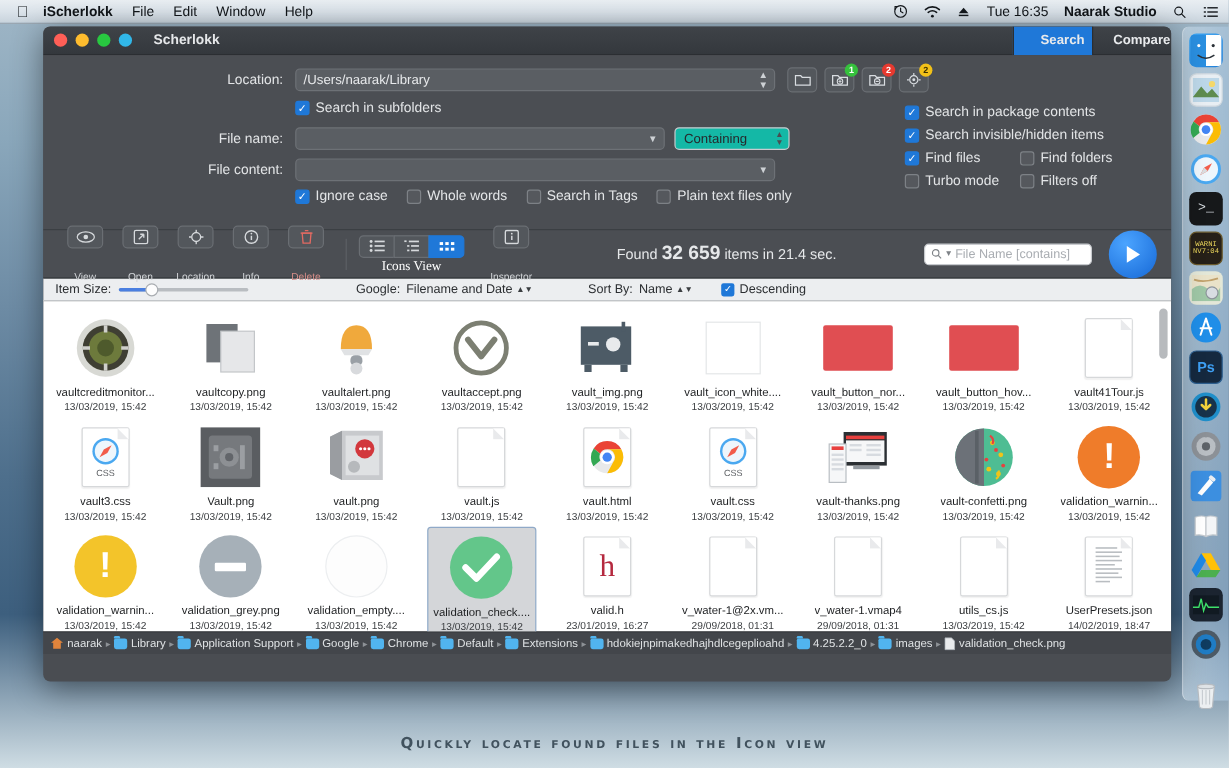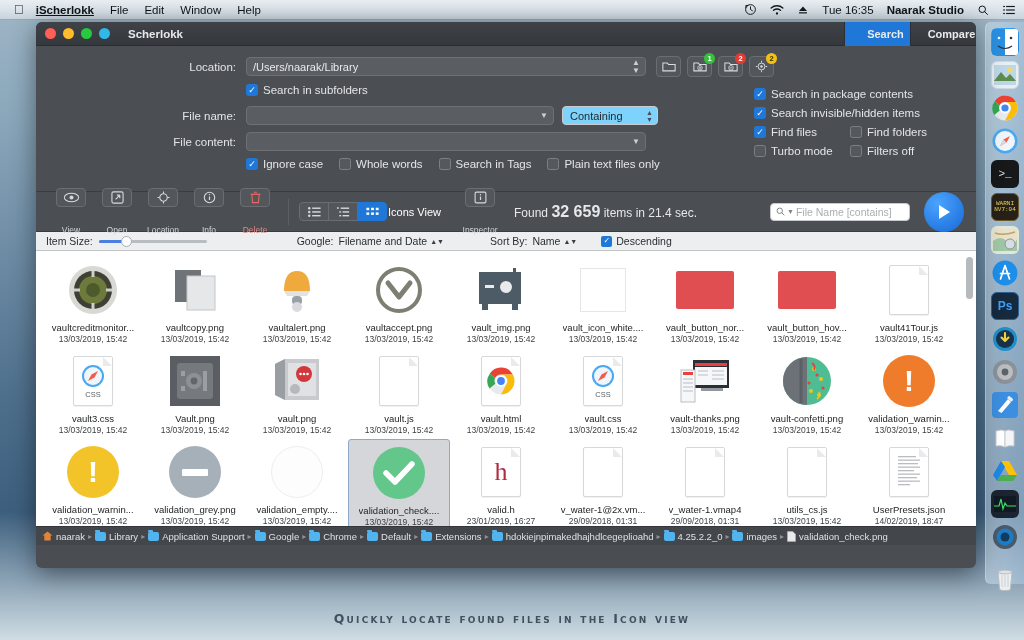--- a/index.html
+++ b/index.html
@@ -12,21 +12,21 @@
   }
   
   #menubar {
     position:absolute; top:0; left:0; width:1024px; height:20px;
     background:linear-gradient(180deg,#e9eef2 0%,#dbe3ea 50%,#c8d3dc 100%);
     display:flex; align-items:center; color:#101418; font-size:11.5px;
     border-bottom:1px solid #9aa7b2; padding:0 8px;
   }
   #menubar .apple { font-size:13px; margin:0 12px 0 6px; line-height:1; }
   #menubar .mi { margin-right:16px; white-space:nowrap; }
-  #menubar .mi.bold { font-weight:bold;text-decoration:underline; }
+  #menubar .mi.bold { font-weight:bold; }
   #menubar .spacer { flex:1; }
   #menubar .ri { margin-left:13px; white-space:nowrap; display:flex; align-items:center; }
   #menubar .ri.bold { font-weight:bold; }
   
   #dock {
     position:absolute; right:0; top:22px; width:39px; height:562px;
     background:linear-gradient(90deg,rgba(210,228,242,.55),rgba(171,198,222,.62));
     border-left:1px solid rgba(255,255,255,.45);
     border-top-left-radius:6px; border-bottom-left-radius:6px;
     display:flex; flex-direction:column; align-items:center;
@@ -66,21 +66,21 @@
   .field {
     background:#5a5e63; border:1px solid #6d7176; border-radius:4px;
     height:19px; color:#e8eaec; font-size:11px; padding:0 18px 0 6px;
     display:flex; align-items:center; position:relative;
   }
   .field .caret { position:absolute; right:5px; font-size:8px; color:#cdd1d5; line-height:1; }
   #locfield { width:400px; }
   #namefield { width:308px; }
   #contentfield { width:400px; }
   .popup {
-    background:#7dd3fc; color:#26292d; border:1px solid #c8cbcf; border-radius:4px;
+    background:#14b8a6; color:#26292d; border:1px solid #c8cbcf; border-radius:4px;
     height:19px; width:96px; font-size:11px; display:flex; align-items:center;
     padding:0 16px 0 7px; position:relative; margin-left:8px;
   }
   .popup .arrows { position:absolute; right:4px; font-size:7px; line-height:7px;
     color:#4a4d51; text-align:center; }
   .iconbtns { display:flex; gap:6px; margin-left:10px; }
   .ibtn {
     width:25px; height:21px; border:1px solid #6a6e73; border-radius:4px;
     background:#53575c; position:relative; display:flex;
     align-items:center; justify-content:center;
@@ -107,21 +107,21 @@
     background:#4b4e53; height:40px; display:flex; align-items:center;
     padding:0 12px; border-bottom:1px solid #393c40; position:relative;
   }
   .tool { width:46px; display:flex; flex-direction:column; align-items:center; gap:18px; }
   .tool .tbox {
     width:30px; height:19px; border:1px solid #6a6e73; border-radius:4px;
     background:#53575c; display:flex; align-items:center; justify-content:center;
   }
   .tool .tlabel { font-size:8.5px; color:#d2d5d8; }
   .vsep { width:1px; height:26px; background:#5c6065; margin:0 10px; }
-  .segbox { display:flex; flex-direction:row; align-items:center; gap:1px; }
+  .segbox { display:flex; flex-direction:column; align-items:center; gap:1px;font-family:Liberation Serif, serif; }
   .seg { display:flex; }
   .seg .s {
     width:30px; height:19px; border:1px solid #6a6e73; background:#53575c;
     display:flex; align-items:center; justify-content:center; margin-left:-1px;
   }
   .seg .s:first-child { margin-left:0; border-radius:4px 0 0 4px; }
   .seg .s:last-child { border-radius:0 4px 4px 0; }
   .seg .s.on { background:#1f78d8; border-color:#1f78d8; }
   #found { position:absolute; left:478px; font-size:12px; color:#e6e8ea; }
   #found b { font-size:16px; font-weight:bold; }
@@ -149,21 +149,21 @@
   .popsm { display:inline-flex; align-items:center; gap:3px; }
   .popsm .ar { font-size:7px; line-height:7px; color:#3a3d40; }
   .box-sm { width:11px; height:11px; border-radius:2px; margin-right:4px;
     background:#1f78d8; display:flex; align-items:center; justify-content:center;
     color:#fff; font-size:8px; line-height:1; }
   
   #grid {
     background:#fff; height:275px; position:relative; overflow:hidden;
     padding:6px 6px 0 6px;
   }
-  .grow { display:flex; }
+  .grow { display:flex;gap:13px; }
   .cell { width:102px; display:flex; flex-direction:column; align-items:center;
     padding:4px 1px 4px 1px; border-radius:3px; }
   .cell.sel { background:#d4d6d9; border:1px solid #8fa9c8; }
   .thumb { width:58px; height:58px; display:flex; align-items:center;
     justify-content:center; position:relative; }
   .fname { font-size:9.5px; color:#1d1f21; margin-top:3px; text-align:center;
     max-width:100px; white-space:nowrap; overflow:hidden; text-overflow:ellipsis; }
   .fdate { font-size:8.5px; color:#3b3e41; margin-top:1px; }
   #scroll { position:absolute; right:3px; top:6px; width:7px; height:42px;
     background:#b7babd; border-radius:4px; }

